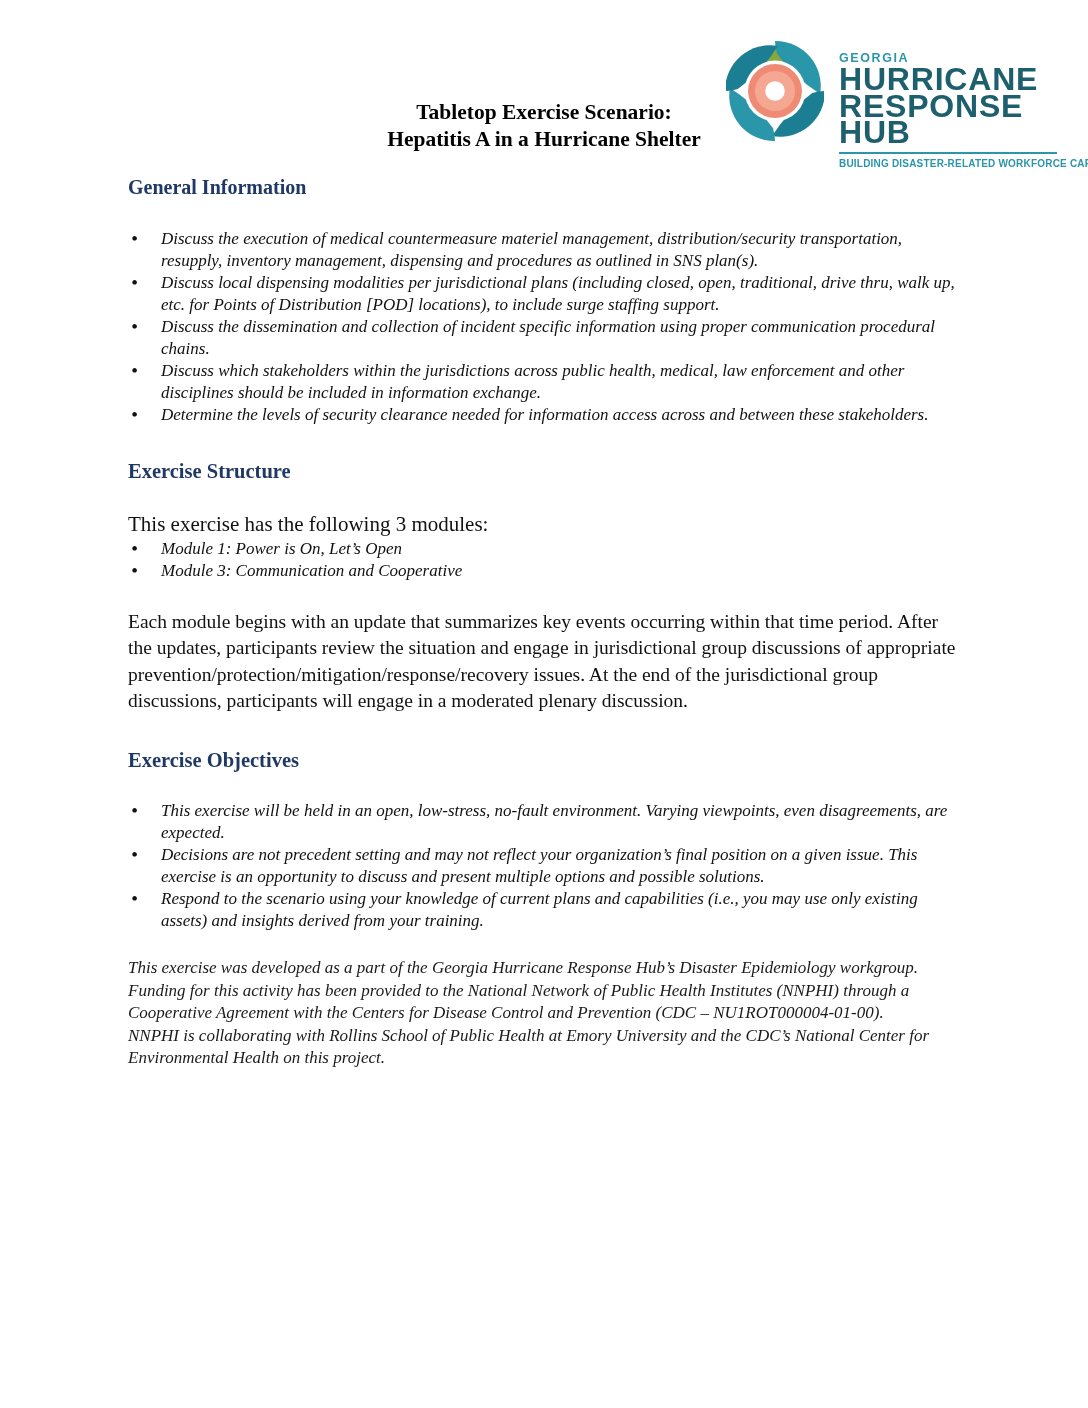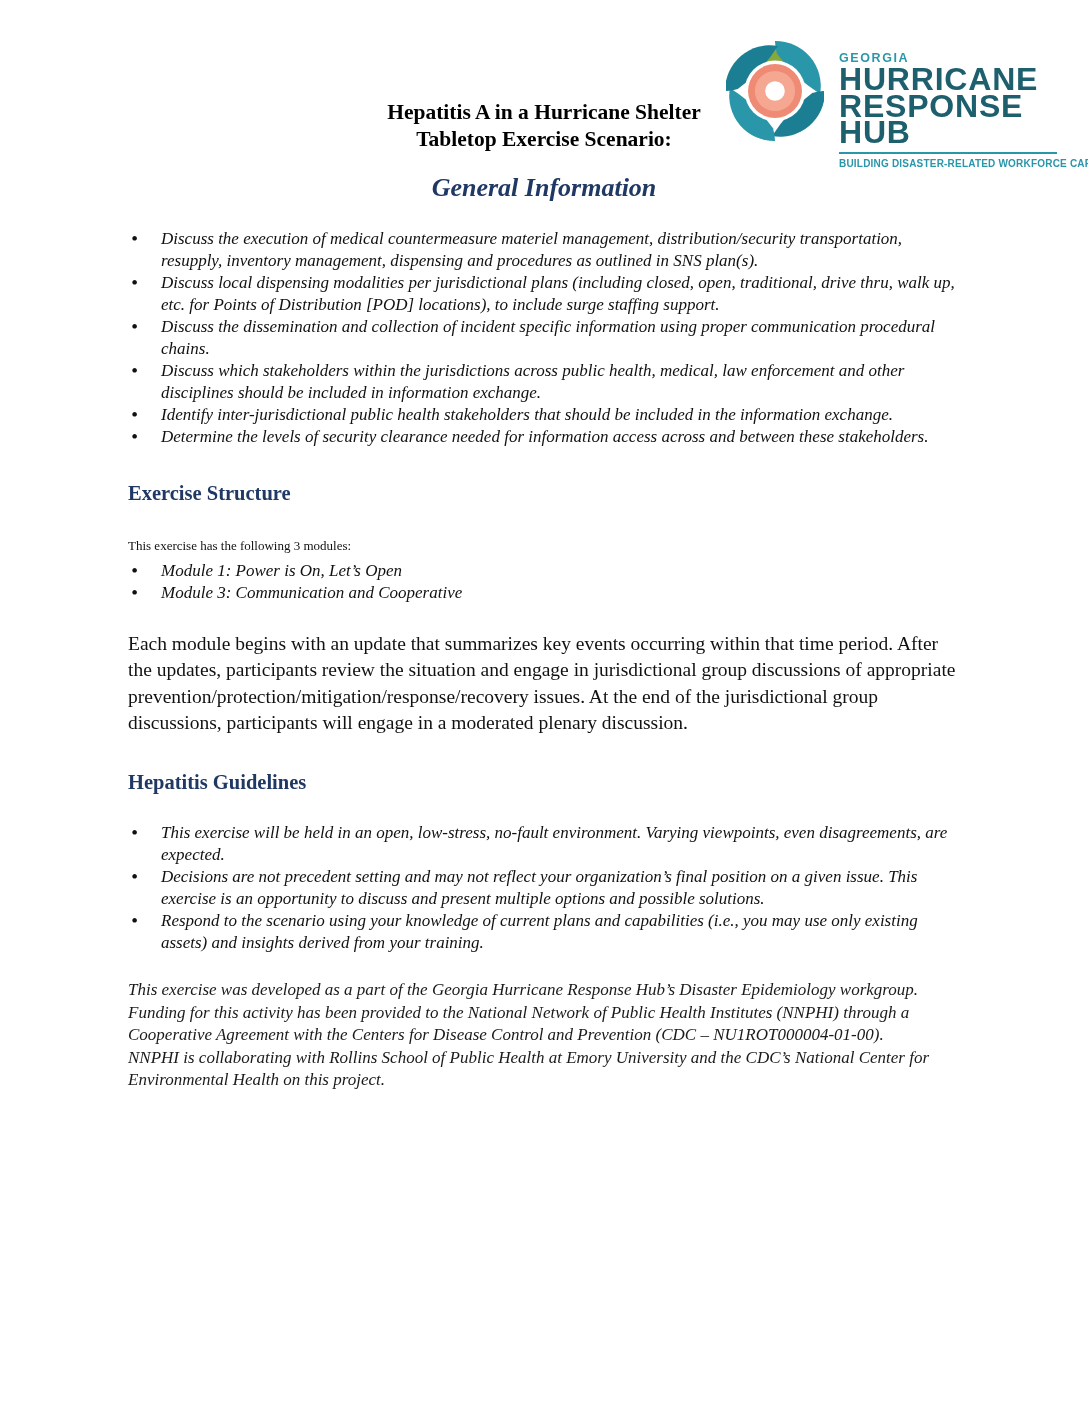--- a/index.html
+++ b/index.html
@@ -20,26 +20,24 @@
   .doc-header { position: relative; padding-top: 99px; }
   .doc-title {
     text-align: center;
     font-weight: bold;
     font-size: 21.5px;
     line-height: 27px;
     color: #000000;
   }
   .subtitle {
     margin: 21px 0 0 0;
-    text-align: center;
     font-weight: bold;
-    font-size: 26px;
+    font-size: 20px;
     line-height: 27px;
     color: #1f3864;
-    font-style: italic;
   }
   
   .logo {
     position: absolute;
     top: 33px;
     right: -97px;
     display: flex;
     align-items: flex-start;
     gap: 15px;
     justify-content: flex-end;
@@ -103,38 +101,38 @@
     left: 3px;
     top: 0;
     font-size: 19.5px;
   }
   .doc-list.tight { margin-top: 0; }
   .body-para {
     margin: 27px 0 0 0;
     font-size: 19.5px;
     line-height: 26.6px;
   }
-  .intro-para { margin: 27px 0 0 0; font-size: 13px; line-height: 26.6px; }
+  .intro-para { margin: 27px 0 0 0; font-size: 21px; line-height: 26.6px; }
   .footer-note {
     margin: 25px 0 0 0;
     font-style: italic;
     font-size: 17px;
     line-height: 22.6px;
     color: #1a1a1a;
     max-width: 810px;
   }
 </style>
 </head>
 <body>
 
 <div class="page">
 
   <header class="doc-header">
+    <div class="doc-title">Tabletop Exercise Scenario:</div>
     <div class="doc-title">Hepatitis A in a Hurricane Shelter</div>
-    <div class="doc-title">Tabletop Exercise Scenario:</div>
 
     <div class="logo">
       <svg class="logo-icon" width="98" height="116" viewBox="0 0 100 118" aria-hidden="true">
 
         <path d="M 50 8 A 46 46 0 0 1 96 62 A 160 160 0 0 1 52 21 Q 50 14 50 8 Z" fill="#85a93d" transform="rotate(-42 50 59) scale(0.92) translate(4 6)"></path>
 
         <path d="M 50 8 A 46 46 0 0 1 96 62 A 160 160 0 0 1 52 21 Q 50 14 50 8 Z" fill="#2a96aa"></path>
         <path d="M 50 8 A 46 46 0 0 1 96 62 A 160 160 0 0 1 52 21 Q 50 14 50 8 Z" fill="#1b7e93" transform="rotate(90 50 59)"></path>
         <path d="M 50 8 A 46 46 0 0 1 96 62 A 160 160 0 0 1 52 21 Q 50 14 50 8 Z" fill="#2a96aa" transform="rotate(180 50 59)"></path>
         <path d="M 50 8 A 46 46 0 0 1 96 62 A 160 160 0 0 1 52 21 Q 50 14 50 8 Z" fill="#1b7e93" transform="rotate(270 50 59)"></path>
@@ -155,37 +153,36 @@
   </header>
 
   <h2 class="subtitle">General Information</h2>
 
   <section>
     <ul class="doc-list">
       <li>Discuss the execution of medical countermeasure materiel management, distribution/security transportation, resupply, inventory management, dispensing and procedures as outlined in SNS plan(s).</li>
       <li>Discuss local dispensing modalities per jurisdictional plans (including closed, open, traditional, drive thru, walk up, etc. for Points of Distribution [POD] locations), to include surge staffing support.</li>
       <li>Discuss the dissemination and collection of incident specific information using proper communication procedural chains.</li>
       <li>Discuss which stakeholders within the jurisdictions across public health, medical, law enforcement and other disciplines should be included in information exchange.</li>
-      <li>Identify inter-jurisdictional public health stakeholders that should be included in the information exchange.</li>
       <li>Determine the levels of security clearance needed for information access across and between these stakeholders.</li>
     </ul>
   </section>
 
   <section>
     <h3 class="sec-heading">Exercise Structure</h3>
     <p class="intro-para">This exercise has the following 3 modules:</p>
     <ul class="doc-list tight">
       <li>Module 1: Power is On, Let’s Open</li>
       <li>Module 3: Communication and Cooperative</li>
     </ul>
     <p class="body-para">Each module begins with an update that summarizes key events occurring within that time period.  After the updates, participants review the situation and engage in jurisdictional group discussions of appropriate prevention/protection/mitigation/response/recovery issues. At the end of the jurisdictional group discussions, participants will engage in a moderated plenary discussion.</p>
   </section>
 
   <section>
-    <h3 class="sec-heading">Hepatitis Guidelines</h3>
+    <h3 class="sec-heading">Exercise Objectives</h3>
     <ul class="doc-list">
       <li>This exercise will be held in an open, low-stress, no-fault environment.  Varying viewpoints, even disagreements, are expected.</li>
       <li>Decisions are not precedent setting and may not reflect your organization’s final position on a given issue.  This exercise is an opportunity to discuss and present multiple options and possible solutions.</li>
       <li>Respond to the scenario using your knowledge of current plans and capabilities (i.e., you may use only existing assets) and insights derived from your training.</li>
     </ul>
   </section>
 
   <p class="footer-note">This exercise was developed as a part of the Georgia Hurricane Response Hub’s Disaster Epidemiology workgroup. Funding for this activity has been provided to the National Network of Public Health Institutes (NNPHI) through a Cooperative Agreement with the Centers for Disease Control and Prevention (CDC – NU1ROT000004-01-00). NNPHI is collaborating with Rollins School of Public Health at Emory University and the CDC’s National Center for Environmental Health on this project.</p>
 
 </div>

